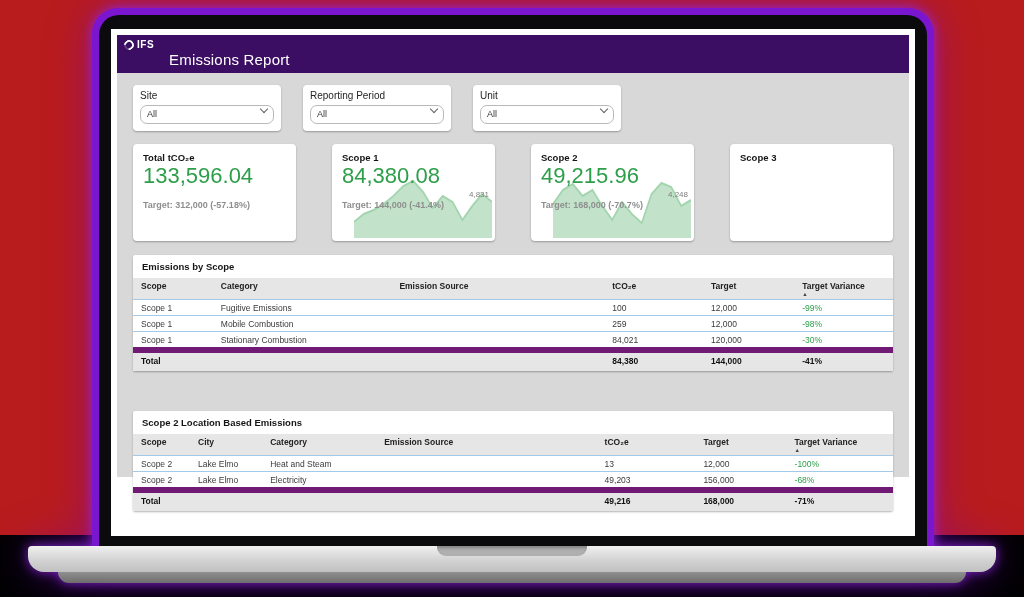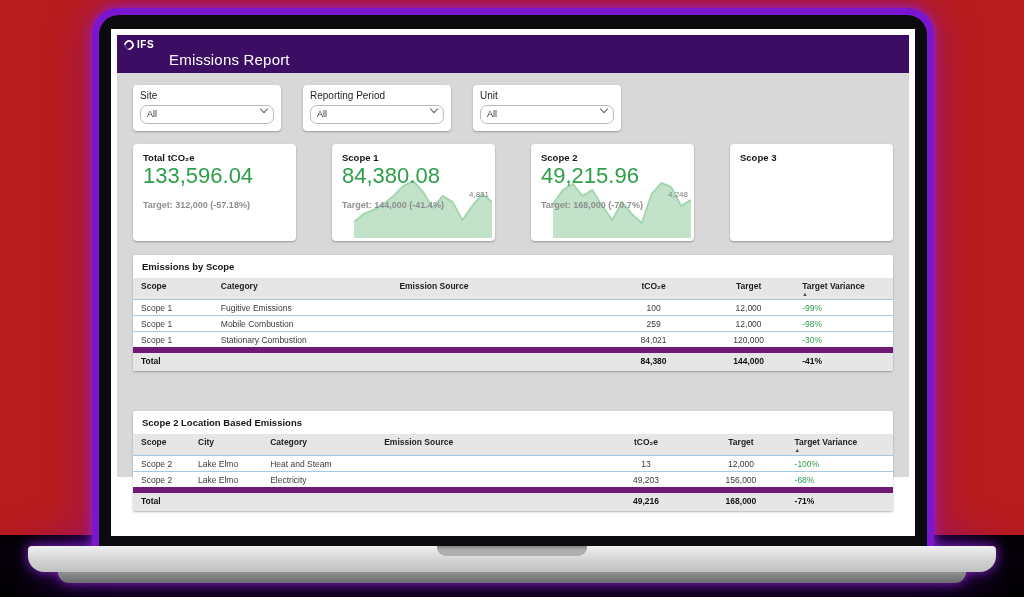--- a/index.html
+++ b/index.html
@@ -60,21 +60,21 @@
   .spark-label { position:absolute; right:6px; top:46px; font-size:8px; color:#7e7e7e; z-index:2; }
 
   .panel { background:#fff; margin-top:14px; box-shadow:0 1px 2px rgba(0,0,0,.3);
            border-radius:2px; padding-top:6px; }
   .panel.mt-lg { margin-top:40px; }
   .panel-title { font-size:9.5px; font-weight:bold; color:#151515; padding:0 9px 6px; }
   table { width:100%; border-collapse:collapse; font-size:8.5px; }
   th { background:#e6e6e6; font-weight:bold; color:#222; text-align:left;
        padding:3px 8px 2px; border-bottom:1px solid #a3c9e8; vertical-align:top; cursor:pointer; }
   td { color:#3a3a3a; padding:2.5px 8px; border-bottom:1px solid #a3c9e8; }
-  .num { text-align:center;margin-top:32px; }
+  .num { text-align:left;margin-top:32px; }
   .variance { color:#2d9e49; }
   .total-row td { background:#e6e6e6; font-weight:bold; color:#111;
                   border-top:6px solid #701a75; border-bottom:none; padding:3px 8px 5px; }
   .sort-icon { display:block; font-size:5.5px; line-height:5px; color:#444; margin-top:1px; }
 </style>
 </head>
 <body>
 
 <div class="stage">
   <div class="laptop">

